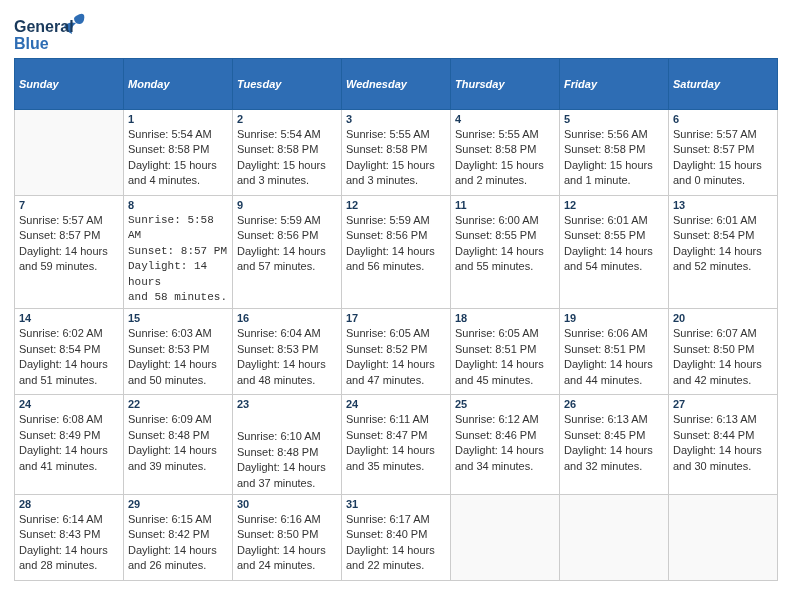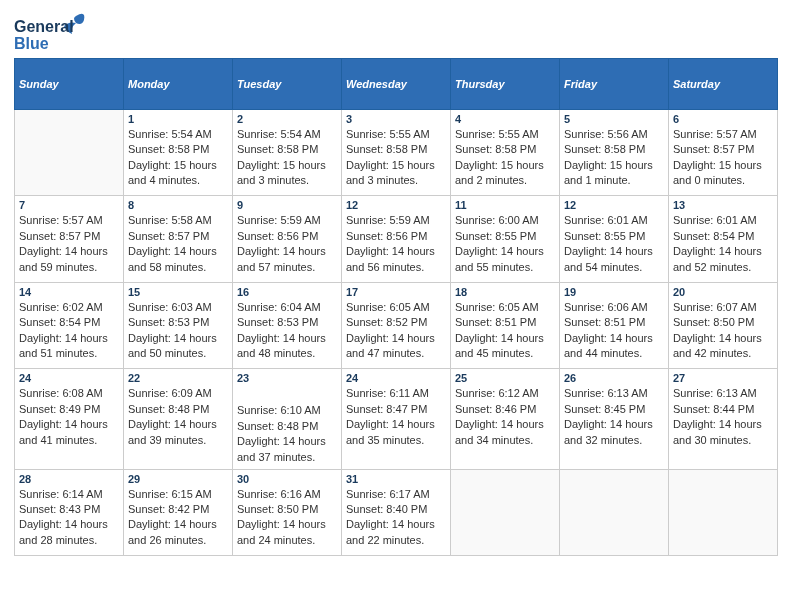--- a/index.html
+++ b/index.html
@@ -163,21 +163,21 @@
         <tr>
           <td>
             <span class="day-number">7</span>
             <div class="day-detail" style="white-space: pre-line;">Sunrise: 5:57 AM
 Sunset: 8:57 PM
 Daylight: 14 hours
 and 59 minutes.</div>
           </td>
           <td>
             <span class="day-number">8</span>
-            <div class="day-detail" style="white-space: pre-line;">Sunrise: 5:58 AM
+            <div class="day-detail" style="white-space: pre-line; font-family: Liberation Mono, monospace;">Sunrise: 5:58 AM
 Sunset: 8:57 PM
 Daylight: 14 hours
 and 58 minutes.</div>
           </td>
           <td>
             <span class="day-number">9</span>
             <div class="day-detail" style="white-space: pre-line;">Sunrise: 5:59 AM
 Sunset: 8:56 PM
 Daylight: 14 hours
 and 57 minutes.</div>

